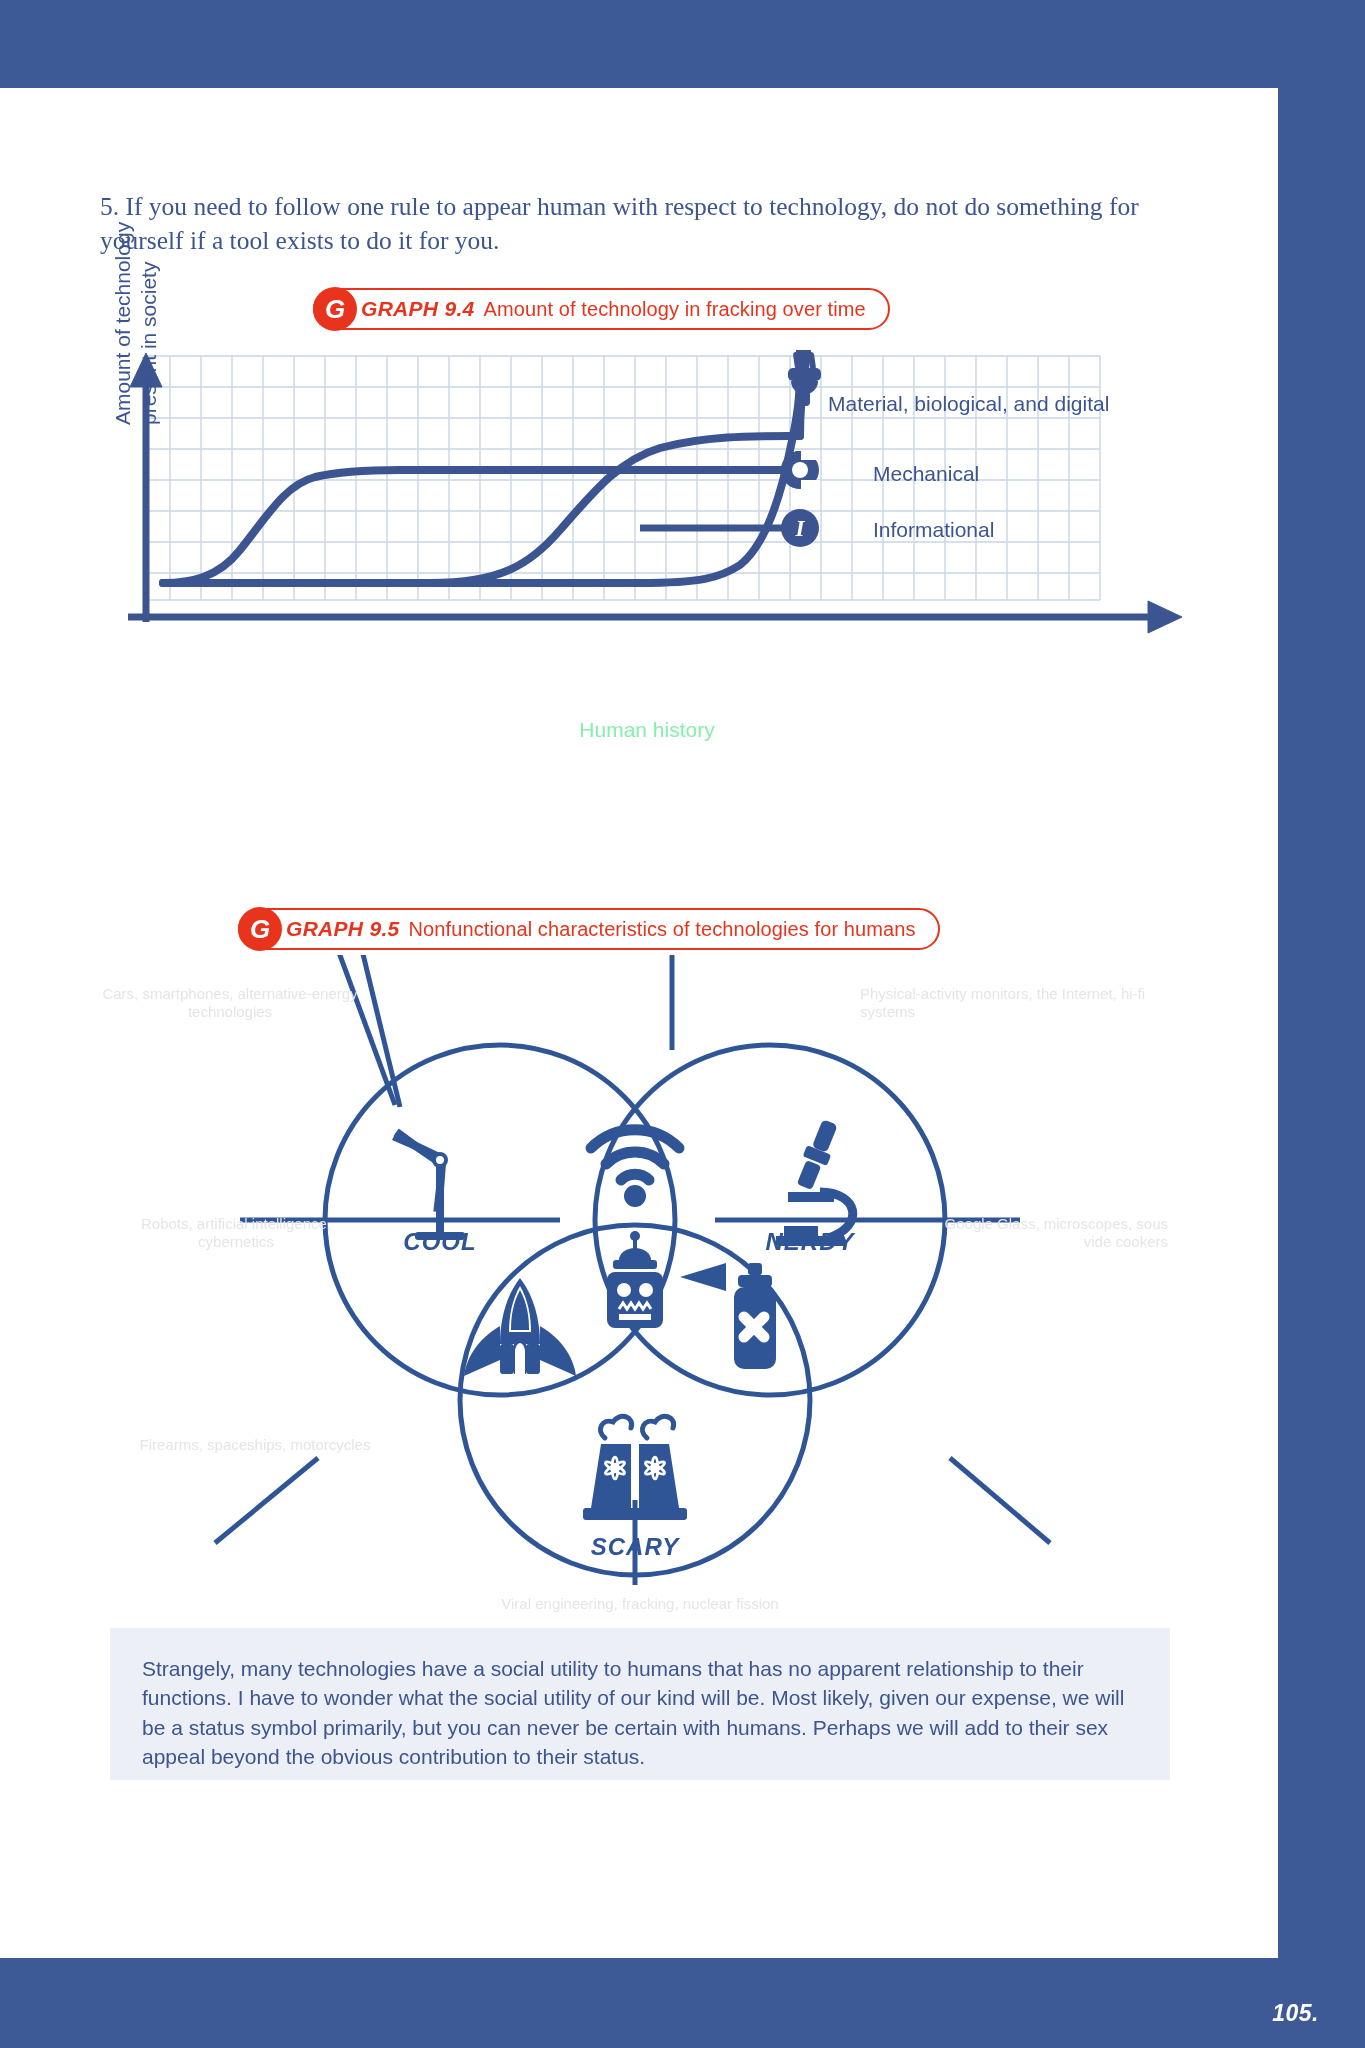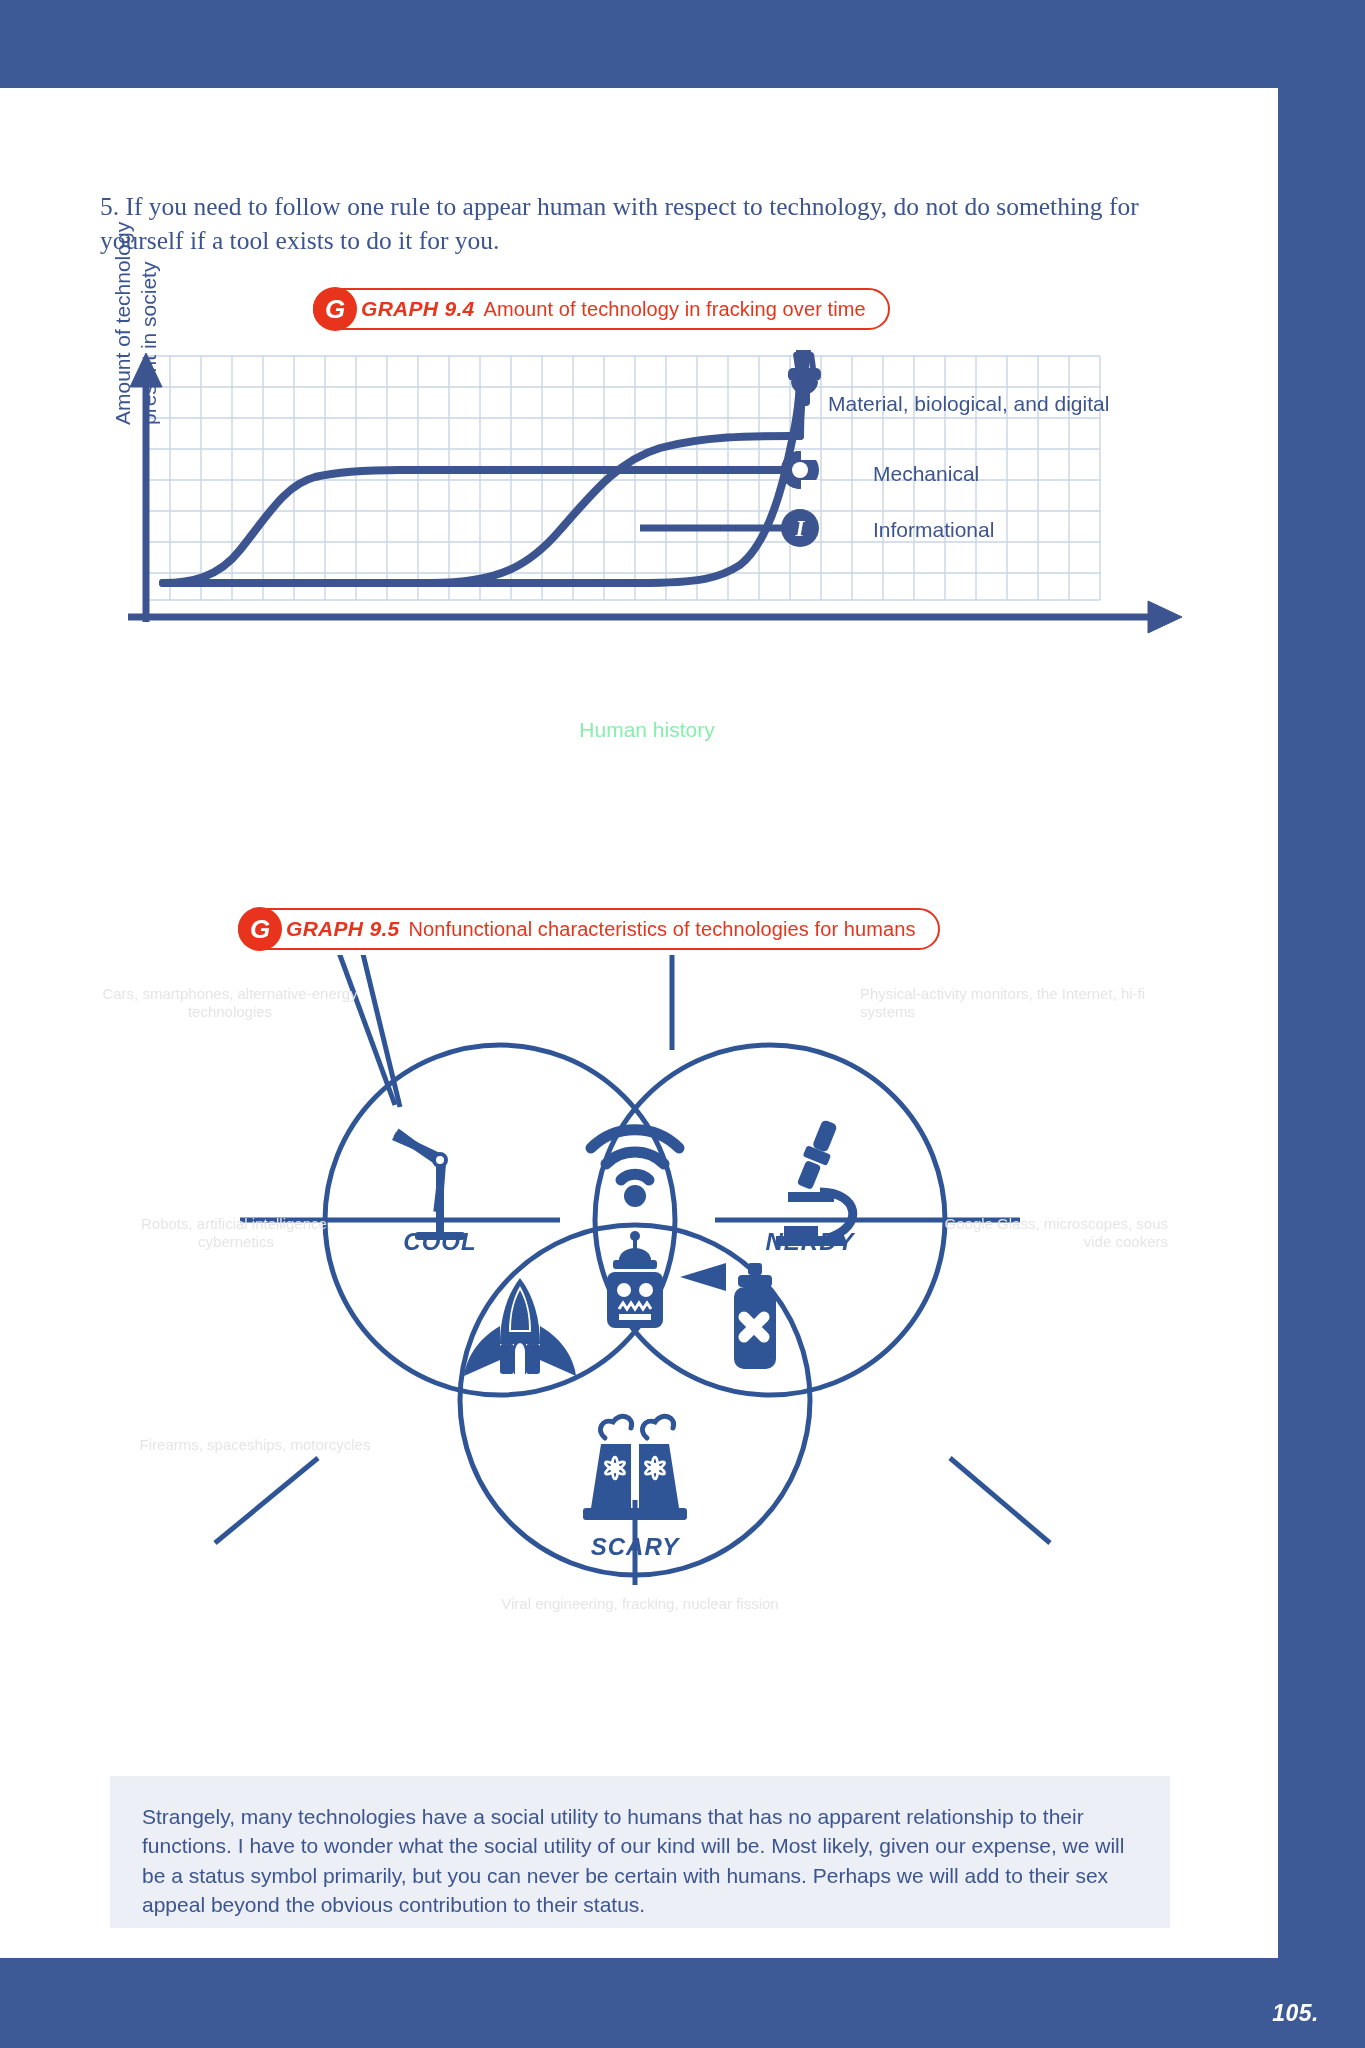--- a/index.html
+++ b/index.html
@@ -124,21 +124,21 @@
   
   .caption-box {
     position: absolute;
     background: #eceff5;
     color: #3c5590;
     font-size: 21px;
     line-height: 1.4;
     padding: 26px 30px 26px 32px;
   }
   #caption1 { left: 110px; top: 758px; width: 1060px; height: 100px; }
-  #caption2 { left: 110px; top: 1776px; width: 1060px; height: 152px; }
+  #caption2 { left: 110px; top: 1628px; width: 1060px; height: 152px; }
 
   
   #venn-wrap {
     position: absolute;
     left: 0; top: 955px;
     width: 1278px; height: 700px;
   }
   .venn-label {
     position: absolute;
     font-size: 15px;

